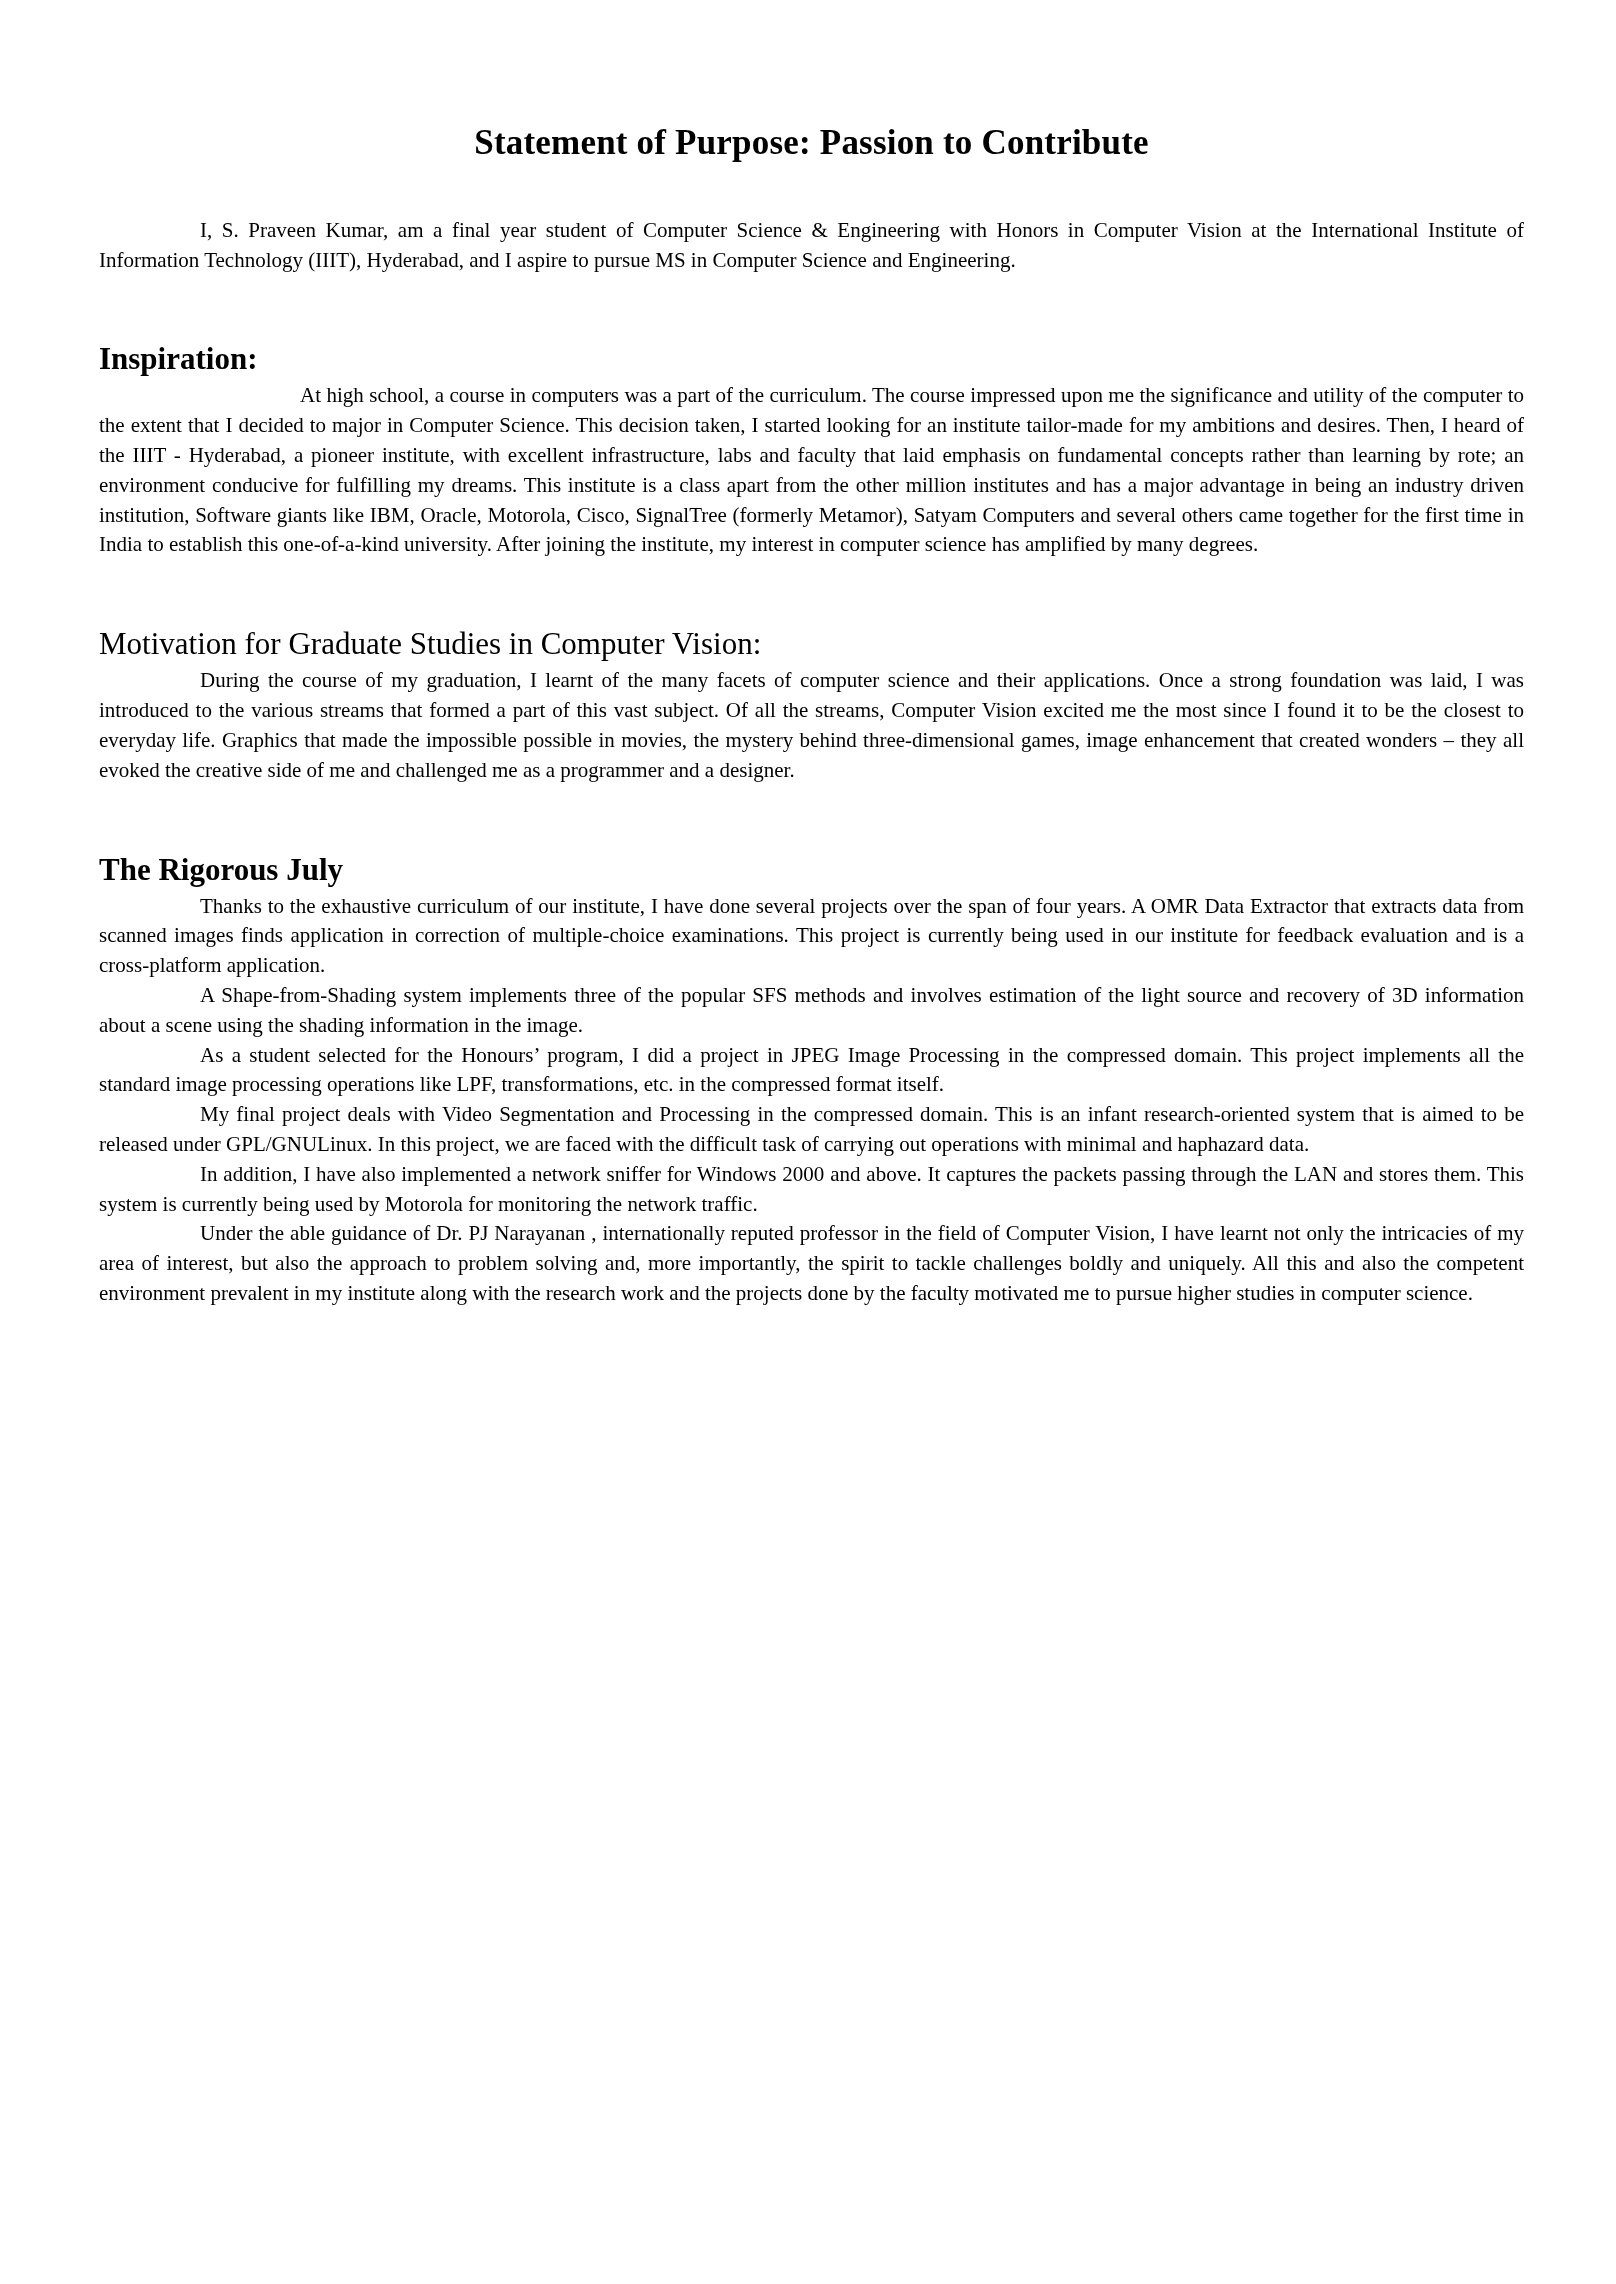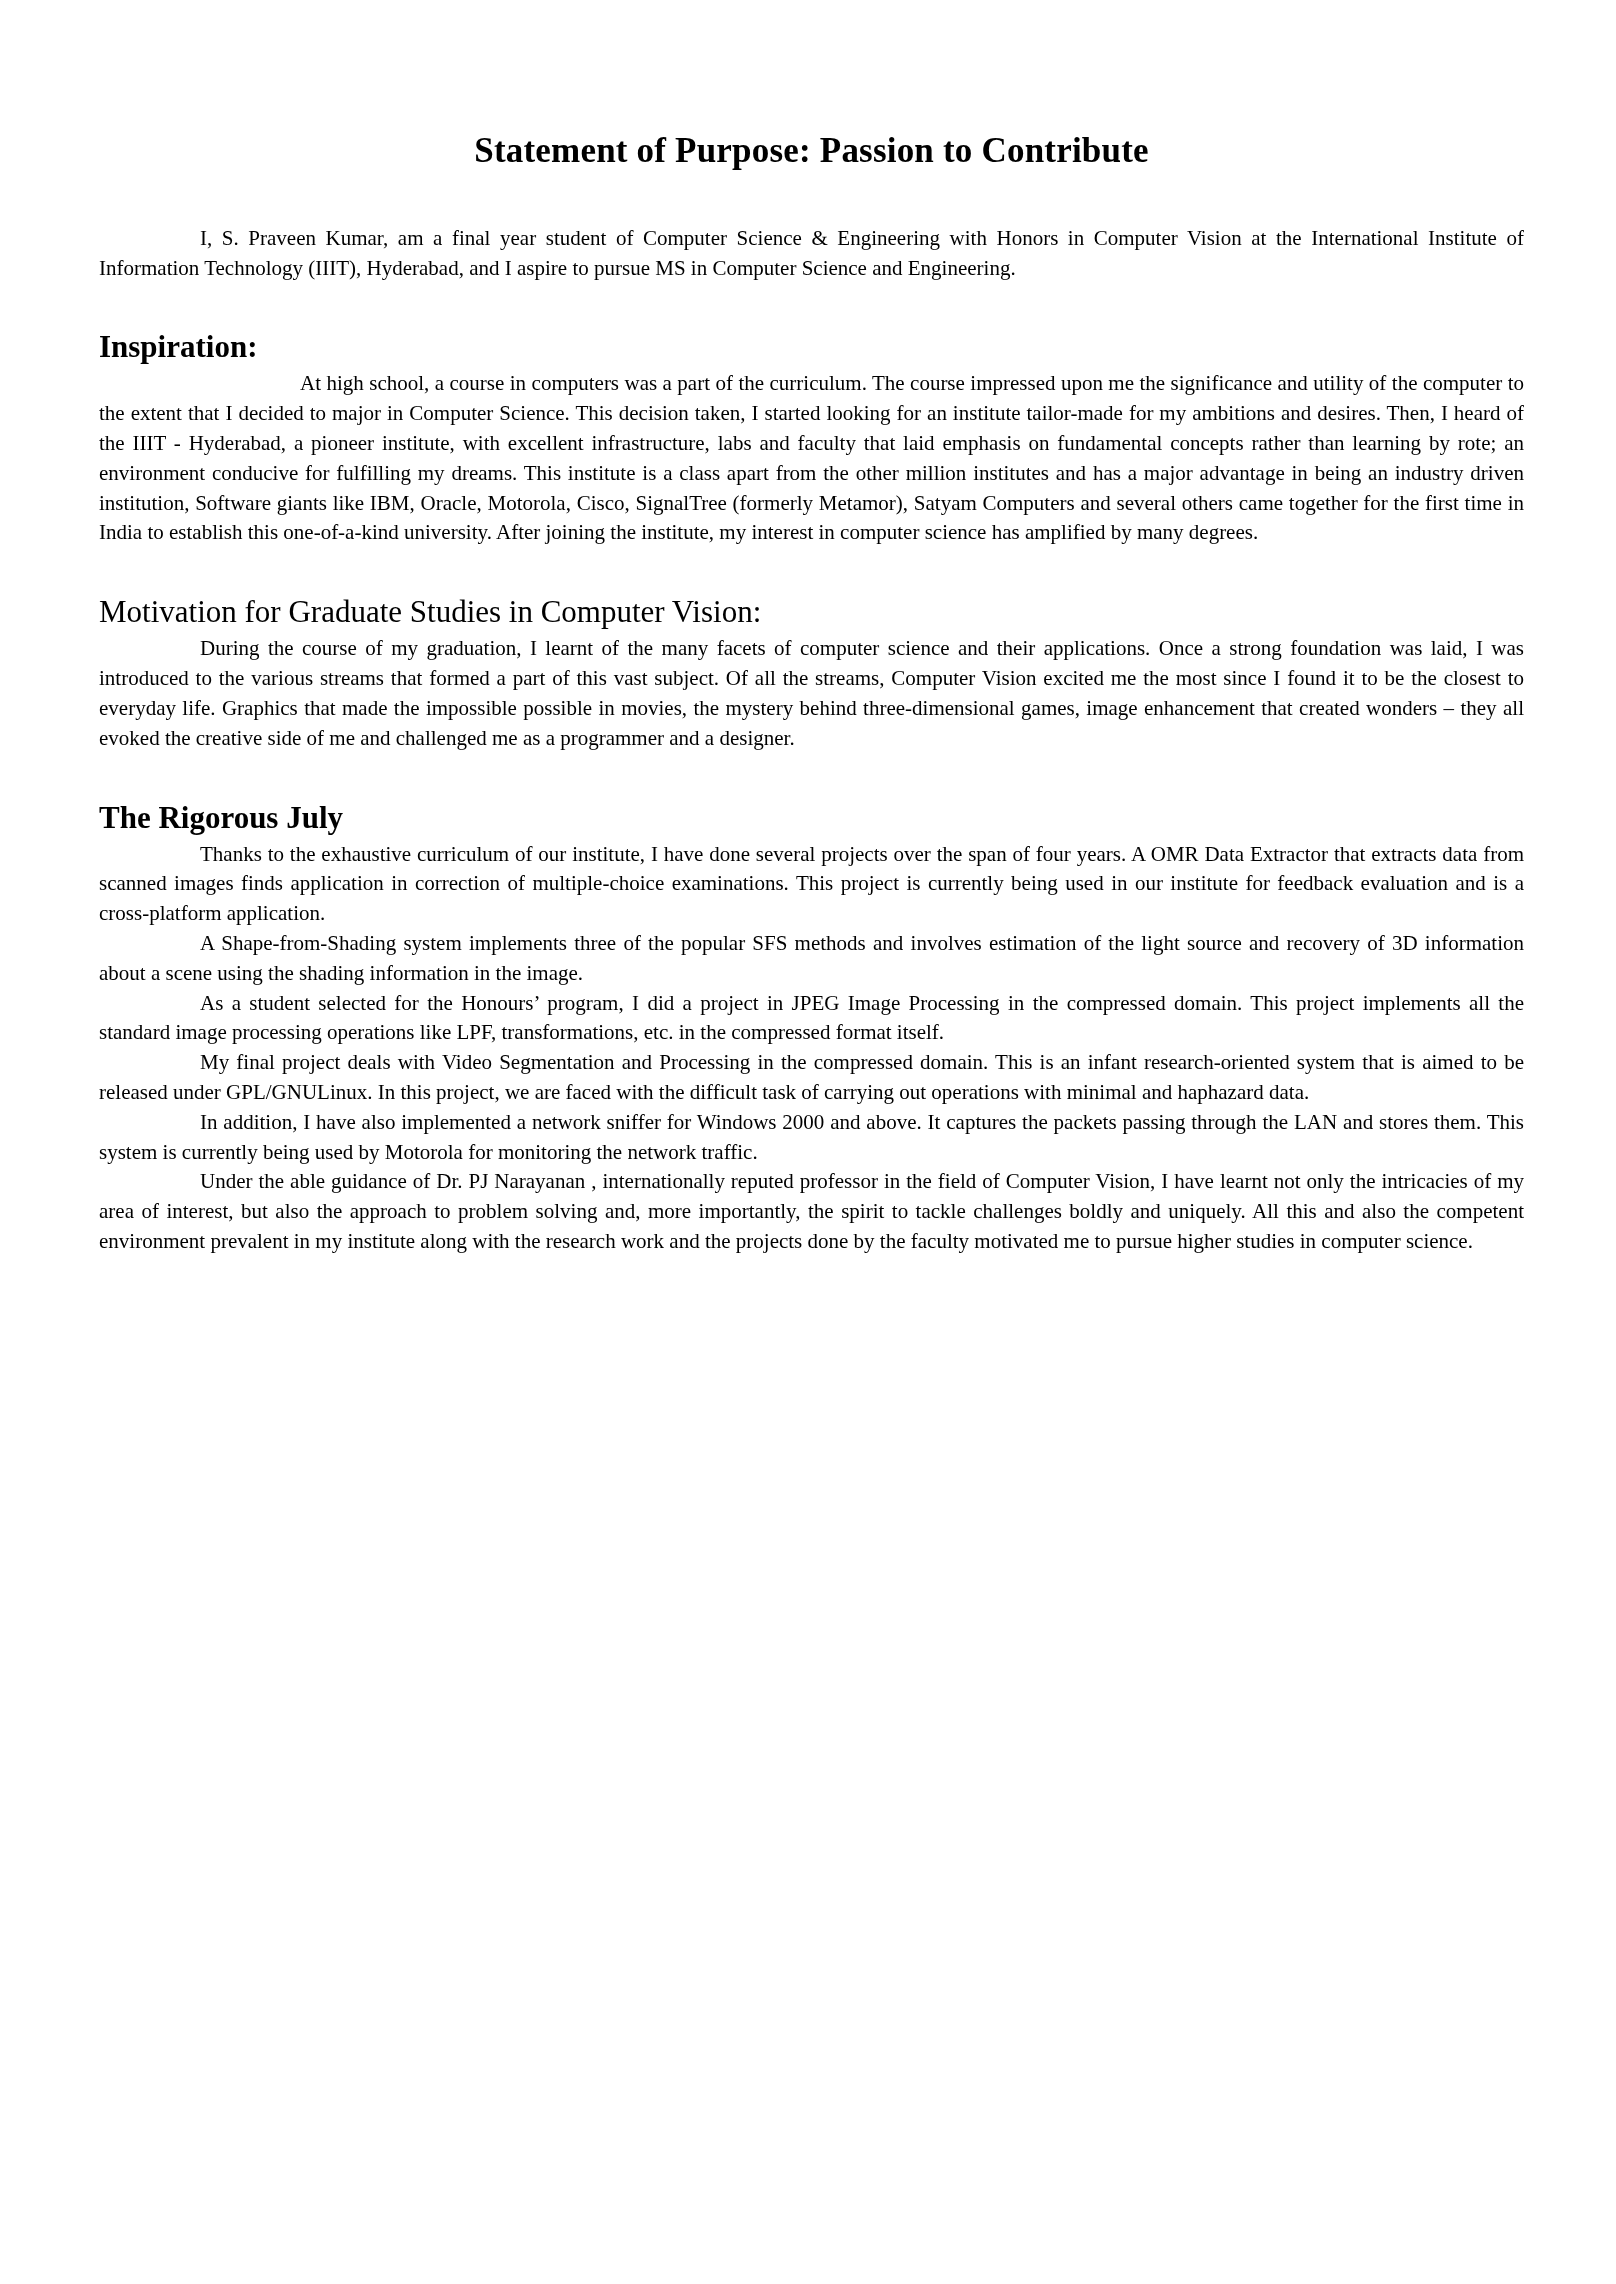--- a/index.html
+++ b/index.html
@@ -31,21 +31,21 @@
     left: 99px;
     top: 121px;
     width: 1425px;
   }
 
   .doc-title {
     text-align: center;
     font-weight: bold;
     font-size: 35px;
     line-height: 1.25;
-    margin: 8px 0 51px 0;
+    margin: 0 0 51px 0;
     letter-spacing: 0.2px;
   }
 
   p.para {
     margin: 0;
     font-size: 21px;
     line-height: 1.42;
     text-align: justify;
     text-justify: inter-word;
     hyphens: none;
@@ -70,21 +70,21 @@
   h2.heading-underline {
     margin: 0;
     font-size: 31px;
     line-height: 1.42;
     font-weight: normal;
     text-underline-offset: 2.7px;
     text-align: left;
   }
 
   .block {
-    margin-top: 42px;
+    margin-top: 62px;
   }
 </style>
 </head>
 <body>
 
 <div class="page">
   <div class="content">
 
     <h1 class="doc-title">Statement of Purpose: Passion to Contribute</h1>
 

